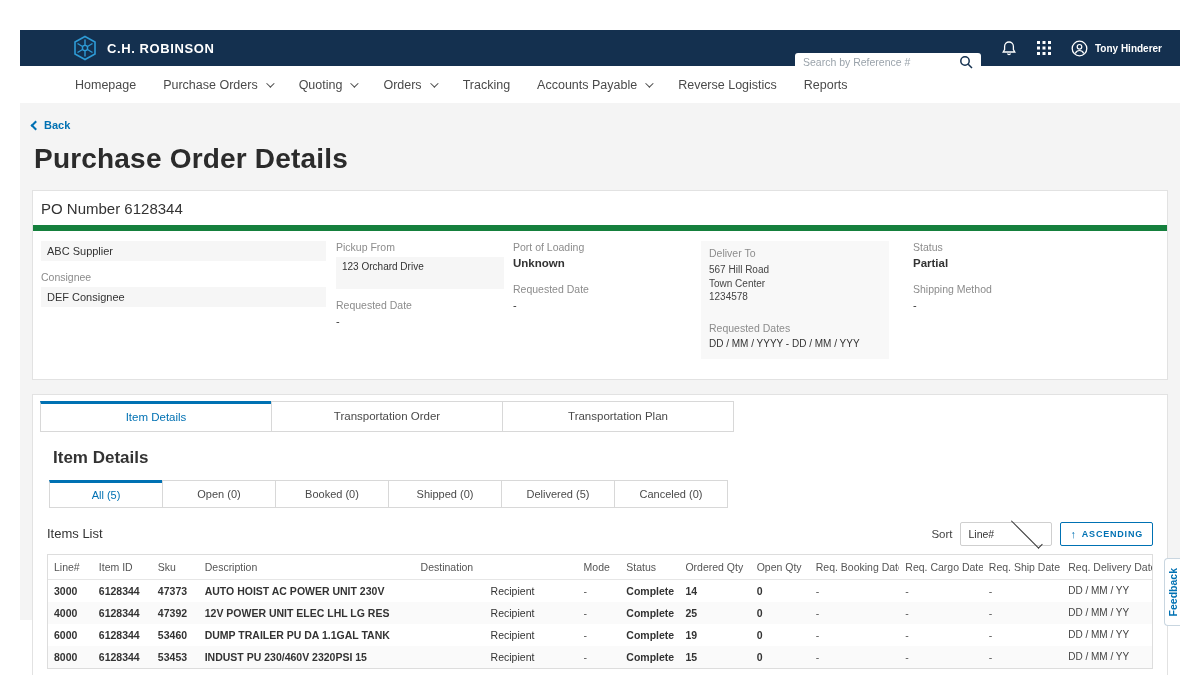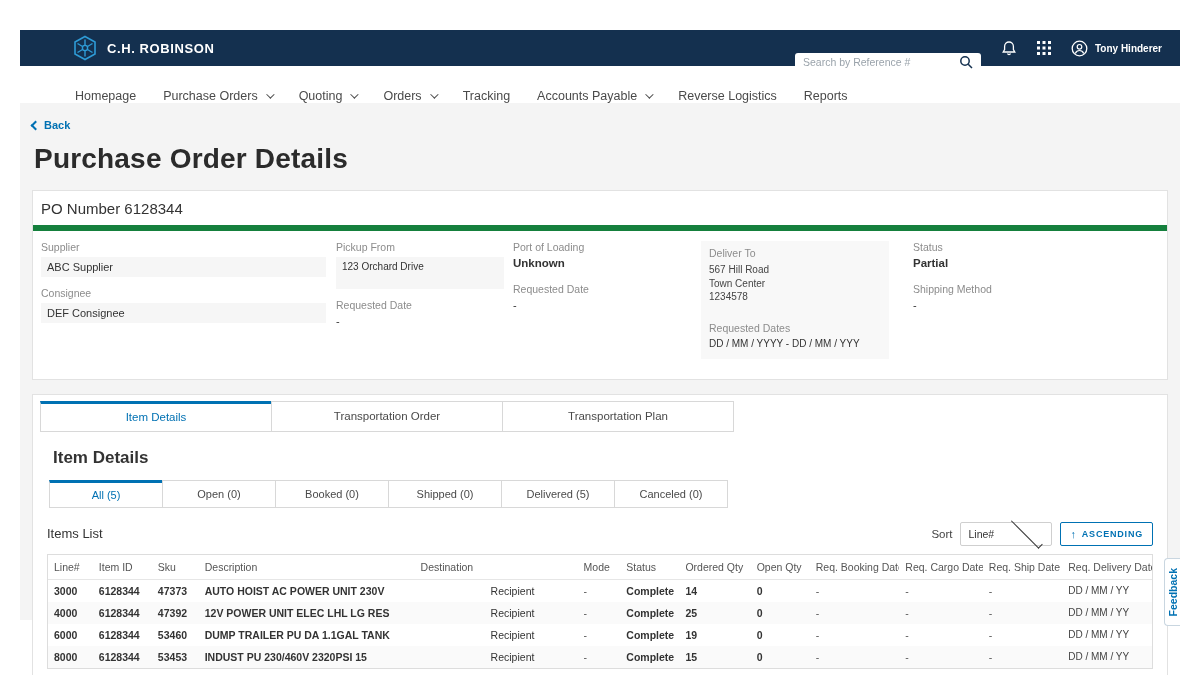--- a/index.html
+++ b/index.html
@@ -12,21 +12,21 @@
   .logo { display:flex; align-items:center; gap:9px; }
   .logo-text { color:#fff; font-weight:bold; font-size:13px; letter-spacing:.6px;text-align:center; }
   .topbar-right { margin-left:auto; display:flex; align-items:center; gap:20px; }
   .searchbox { width:186px; height:18px; background:#fff; border-radius:3px; display:flex; align-items:center; padding:0 8px;margin-top:27px; }
   .searchbox input { border:none; outline:none; flex:1; font-size:10.5px; color:#333; font-family:"Liberation Sans",sans-serif; }
   .searchbox input::placeholder { color:#9aa3ab; }
   .username { color:#fff; font-size:10px; font-weight:bold; }
   .userwrap { display:flex; align-items:center; gap:7px; }
 
   
-  .navbar { background:#fff; height:37px; display:flex; align-items:flex-end; gap:27px; padding-left:55px; }
+  .navbar { background:#fff; height:37px; display:flex; align-items:center; gap:27px; padding-left:55px; }
   .nav-item { display:flex; align-items:center; font-size:12.5px; color:#4a4a4a; cursor:pointer; }
   .caret { width:6px; height:6px; border-right:1.5px solid #4a4a4a; border-bottom:1.5px solid #4a4a4a;
            transform:rotate(45deg) translateY(-2px); margin-left:8px; display:inline-block; }
 
   
   .body { background:#f4f4f4; height:517px; padding:16px 12px 0 12px; }
   .back { display:flex; align-items:center; gap:5px; color:#0071b3; font-size:11px; font-weight:bold; cursor:pointer; width:max-content; }
   .back .chev-left { width:7px; height:7px; border-left:2px solid #0071b3; border-bottom:2px solid #0071b3;
                      transform:rotate(45deg); display:inline-block; }
   h1 { font-size:28px; color:#2b2b2b; font-weight:bold; margin:12px 0 15px 2px; letter-spacing:.2px; }
@@ -208,21 +208,20 @@
 
     <h1>Purchase Order Details</h1>
 
     <div class="card">
       <div class="po-head">
         <div class="po-number">PO Number 6128344</div>
       </div>
       <div class="fields">
 
         <div class="fcol1">
-          <div class="flabel">Supplier</div>
           <div class="fvalue hl">ABC Supplier</div>
           <div class="flabel">Consignee</div>
           <div class="fvalue hl">DEF Consignee</div>
         </div>
 
         <div class="fcol2">
           <div class="flabel">Pickup From</div>
           <div class="fvalue hl" style="font-size:10px;">123 Orchard Drive</div>
           <div class="flabel">Requested Date</div>
           <div class="fvalue">-</div>

